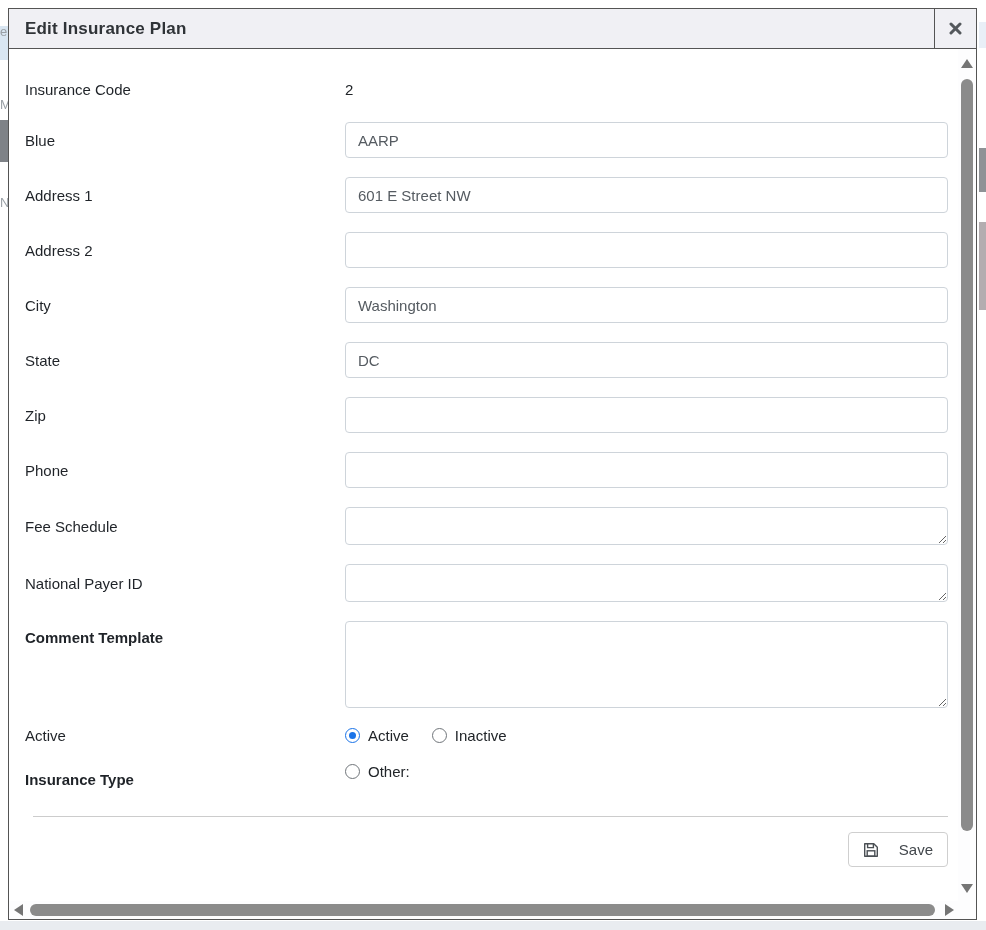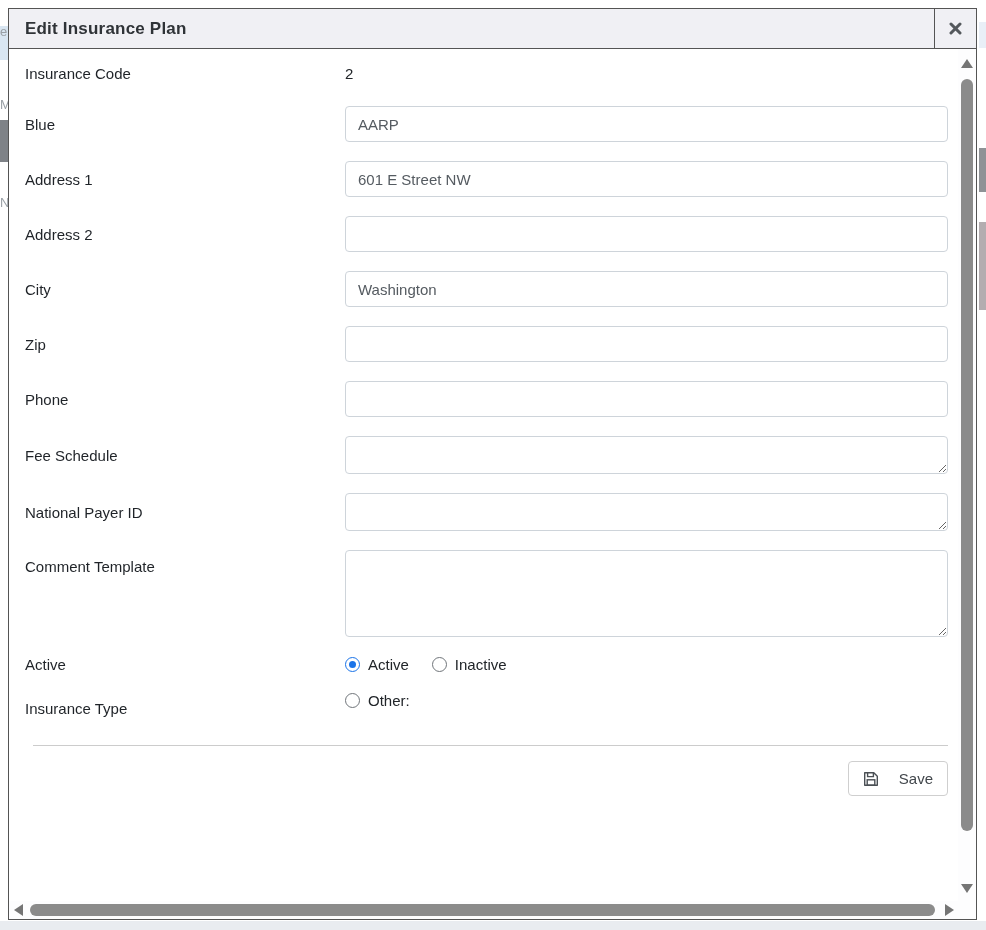--- a/index.html
+++ b/index.html
@@ -51,32 +51,32 @@
     border-left: 1px solid #545454;
     display: flex; align-items: center; justify-content: center;
     cursor: pointer;
     background: #f0f0f4;
   }
   .modal-body { position: relative; height: 870px; }
 
   
   .content {
     position: absolute; left: 0; top: 0; right: 18px; bottom: 18px;
-    padding: 16px 10px 0 16px;
+    padding: 32px 10px 0 16px;
     overflow: hidden;
   }
   .row {
     display: grid;
     grid-template-columns: 320px 1fr;
     align-items: center;
     margin-bottom: 19px;
   }
   .row.static-row { margin-bottom: 24px; }
   .row.top-align { align-items: start; }
-  .row.top-align .f-label { padding-top: 8px; }
+  .row.top-align .f-label { padding-top: 8px; font-weight: bold; }
   .f-label { font-size: 15px; color: #1f2328; }
   .f-value { font-size: 15px; color: #212529; }
 
   .ctl {
     width: 100%;
     font-family: "Liberation Sans", "DejaVu Sans", sans-serif;
     font-size: 15px;
     color: #555b61;
     border: 1px solid #ced4da;
     border-radius: 4px;
@@ -202,20 +202,24 @@
       <div class="row">
         <div class="f-label">Address 2</div>
         <input class="ctl" type="text" value="" style="">
       </div>
 
       <div class="row">
         <div class="f-label">City</div>
         <input class="ctl" type="text" value="Washington" style="">
       </div>
 
+      <div class="row">
+        <div class="f-label">State</div>
+        <input class="ctl" type="text" value="DC" style="">
+      </div>
 
       <div class="row">
         <div class="f-label">Zip</div>
         <input class="ctl" type="text" value="" style="">
       </div>
 
       <div class="row">
         <div class="f-label">Phone</div>
         <input class="ctl" type="text" value="" style="">
       </div>

